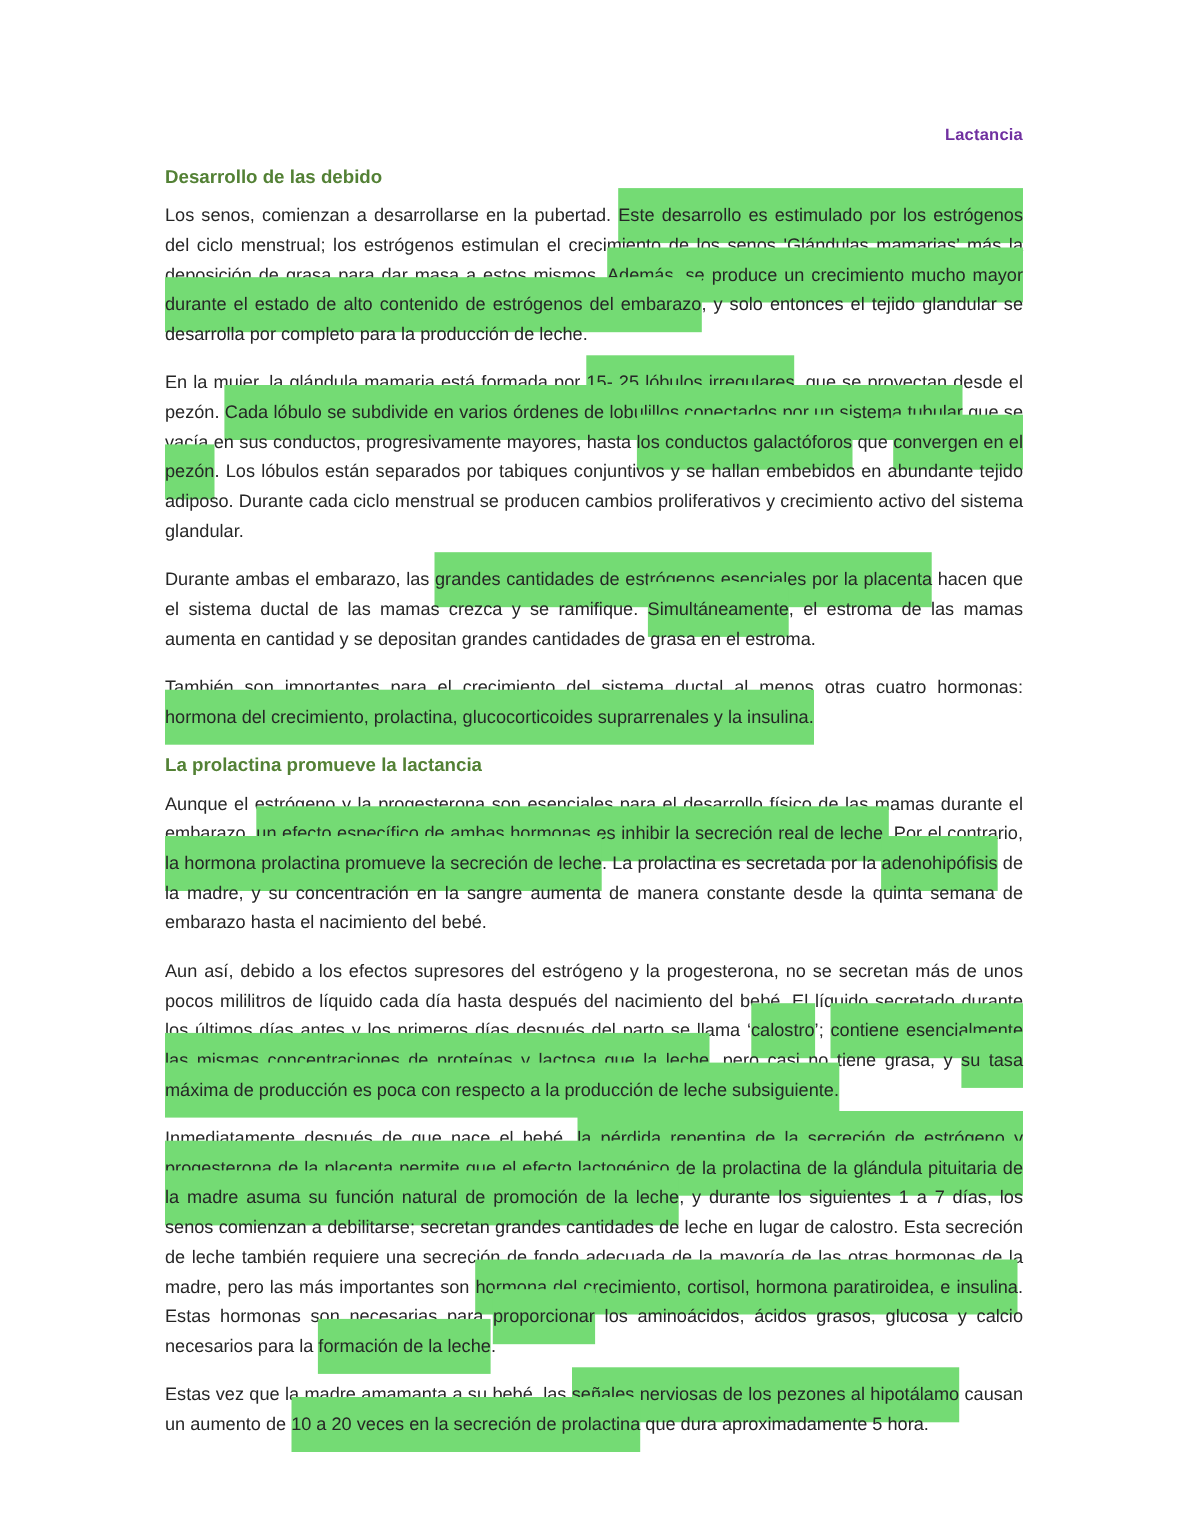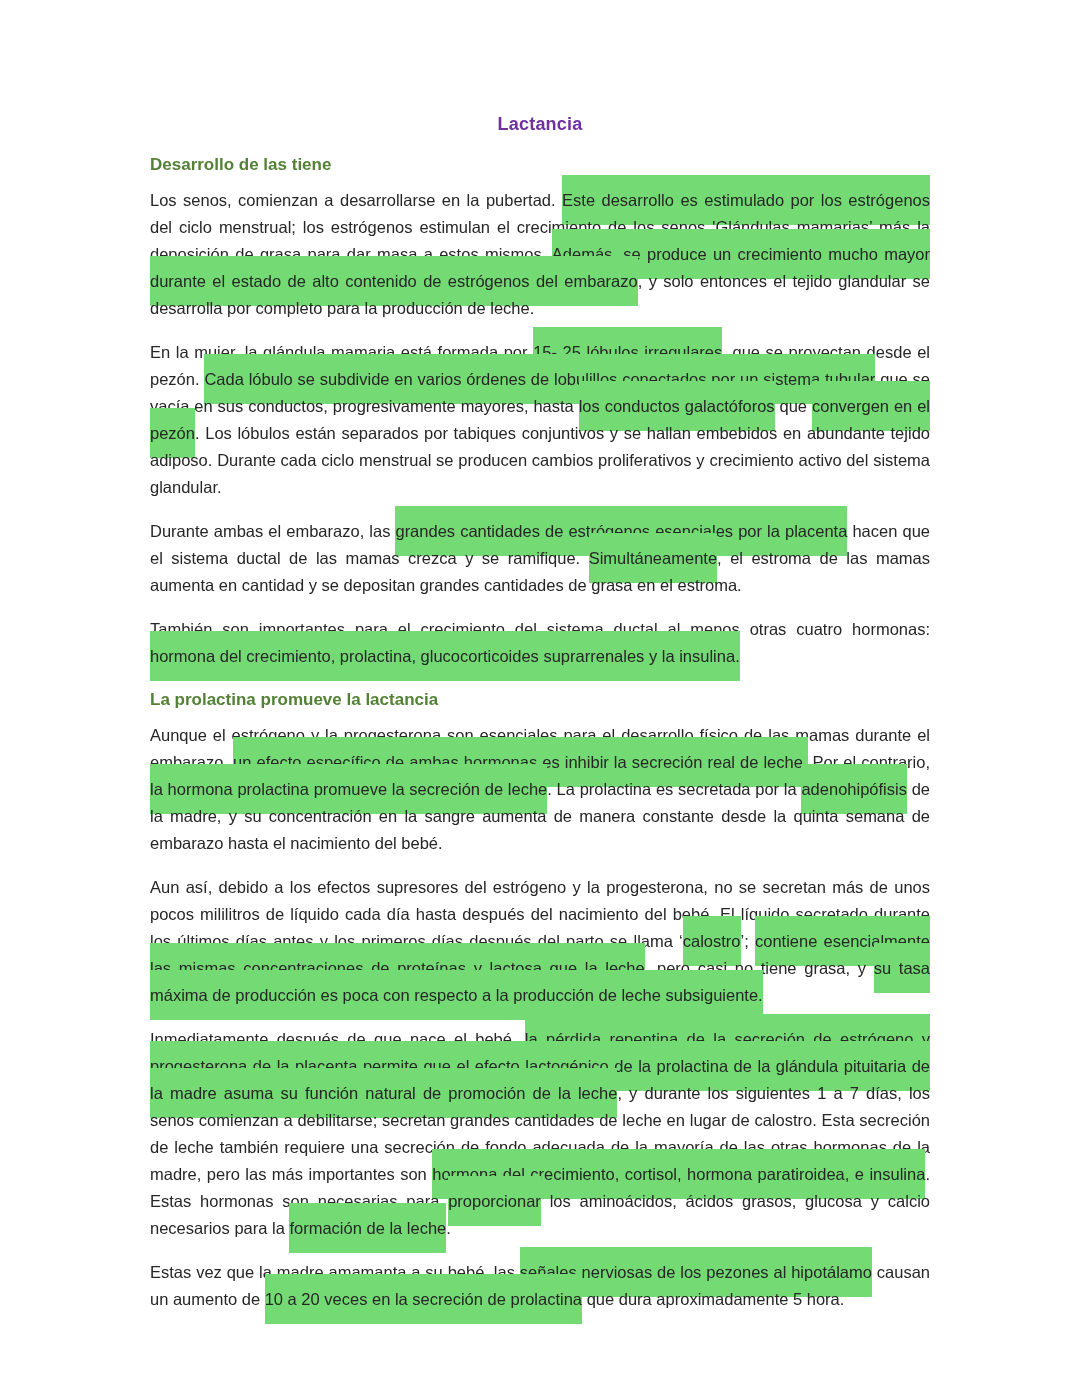--- a/index.html
+++ b/index.html
@@ -16,22 +16,22 @@
   .page {
     box-sizing: border-box;
     width: 1080px;
     height: 1397px;
     background: var(--page-bg, #ffffff);
     padding: 114px 150px 60px 150px;
     color: var(--body-color, #262626);
   }
   .doc-title {
     margin: 0 0 18px 0;
-    text-align: center;
-    font-size: 18px;
+    text-align: right;
+    font-size: 15px;
     font-weight: bold;
     color: var(--title-color, #7030a0);
     letter-spacing: 0.2px;
   }
   .doc-heading {
     margin: 20px 0 12px 0;
     font-size: 17px;
     font-weight: bold;
     color: var(--heading-color, #538135);
   }
@@ -46,21 +46,21 @@
     background-color: var(--highlight-color, #74db74);
     padding: 16px 0;
   }
 </style>
 </head>
 <body>
 
 <div class="page">
   <div id="doc-content">
       <h1 class="doc-title">Lactancia</h1>
-      <h2 class="doc-heading">Desarrollo de las tiene</h2>
+      <h2 class="doc-heading">Desarrollo de las debido</h2>
       <p class="doc-paragraph"><span>Los senos, comienzan a desarrollarse en la pubertad. </span><span class="hl">Este desarrollo es estimulado por los estrógenos</span><span> del ciclo menstrual; los estrógenos estimulan el crecimiento de los senos 'Glándulas mamarias’ más la deposición de grasa para dar masa a estos mismos. </span><span class="hl">Además, se produce un crecimiento mucho mayor durante el estado de alto contenido de estrógenos del embarazo</span><span>, y solo entonces el tejido glandular se desarrolla por completo para la producción de leche.</span></p>
       <p class="doc-paragraph"><span>En la mujer, la glándula mamaria está formada por </span><span class="hl">15- 25 lóbulos irregulares</span><span>, que se proyectan desde el pezón. </span><span class="hl">Cada lóbulo se subdivide en varios órdenes de lobulillos conectados por un sistema tubular</span><span> que se vacía en sus conductos, progresivamente mayores, hasta </span><span class="hl">los conductos galactóforos</span><span> que </span><span class="hl">convergen en el pezón</span><span>. Los lóbulos están separados por tabiques conjuntivos y se hallan embebidos en abundante tejido adiposo. Durante cada ciclo menstrual se producen cambios proliferativos y crecimiento activo del sistema glandular.</span></p>
       <p class="doc-paragraph"><span>Durante ambas el embarazo, las </span><span class="hl">grandes cantidades de estrógenos esenciales por la placenta</span><span> hacen que el sistema ductal de las mamas crezca y se ramifique. </span><span class="hl">Simultáneamente</span><span>, el estroma de las mamas aumenta en cantidad y se depositan grandes cantidades de grasa en el estroma.</span></p>
       <p class="doc-paragraph"><span>También son importantes para el crecimiento del sistema ductal al menos otras cuatro hormonas: </span><span class="hl">hormona del crecimiento, prolactina, glucocorticoides suprarrenales y la insulina.</span></p>
       <h2 class="doc-heading">La prolactina promueve la lactancia</h2>
       <p class="doc-paragraph"><span>Aunque el estrógeno y la progesterona son esenciales para el desarrollo físico de las mamas durante el embarazo, </span><span class="hl">un efecto específico de ambas hormonas es inhibir la secreción real de leche.</span><span> Por el contrario, </span><span class="hl">la hormona prolactina promueve la secreción de leche</span><span>. La prolactina es secretada por la </span><span class="hl">adenohipófisis</span><span> de la madre, y su concentración en la sangre aumenta de manera constante desde la quinta semana de embarazo hasta el nacimiento del bebé.</span></p>
       <p class="doc-paragraph"><span>Aun así, debido a los efectos supresores del estrógeno y la progesterona, no se secretan más de unos pocos mililitros de líquido cada día hasta después del nacimiento del bebé. El líquido secretado durante los últimos días antes y los primeros días después del parto se llama ‘</span><span class="hl">calostro</span><span>’; </span><span class="hl">contiene esencialmente las mismas concentraciones de proteínas y lactosa que la leche</span><span>, pero casi no tiene grasa, y </span><span class="hl">su tasa máxima de producción es poca con respecto a la producción de leche subsiguiente.</span></p>
       <p class="doc-paragraph"><span>Inmediatamente después de que nace el bebé, </span><span class="hl">la pérdida repentina de la secreción de estrógeno y progesterona de la placenta permite que el efecto lactogénico de la prolactina de la glándula pituitaria de la madre asuma su función natural de promoción de la leche</span><span>, y durante los siguientes 1 a 7 días, los senos comienzan a debilitarse; secretan grandes cantidades de leche en lugar de calostro. Esta secreción de leche también requiere una secreción de fondo adecuada de la mayoría de las otras hormonas de la madre, pero las más importantes son </span><span class="hl">hormona del crecimiento, cortisol, hormona paratiroidea, e insulina</span><span>. Estas hormonas son necesarias para </span><span class="hl">proporcionar</span><span> los aminoácidos, ácidos grasos, glucosa y calcio necesarios para la </span><span class="hl">formación de la leche</span><span>.</span></p>
       <p class="doc-paragraph"><span>Estas vez que la madre amamanta a su bebé, las </span><span class="hl">señales nerviosas de los pezones al hipotálamo</span><span> causan un aumento de </span><span class="hl">10 a 20 veces en la secreción de prolactina</span><span> que dura aproximadamente 5 hora.</span></p>
     </div>

